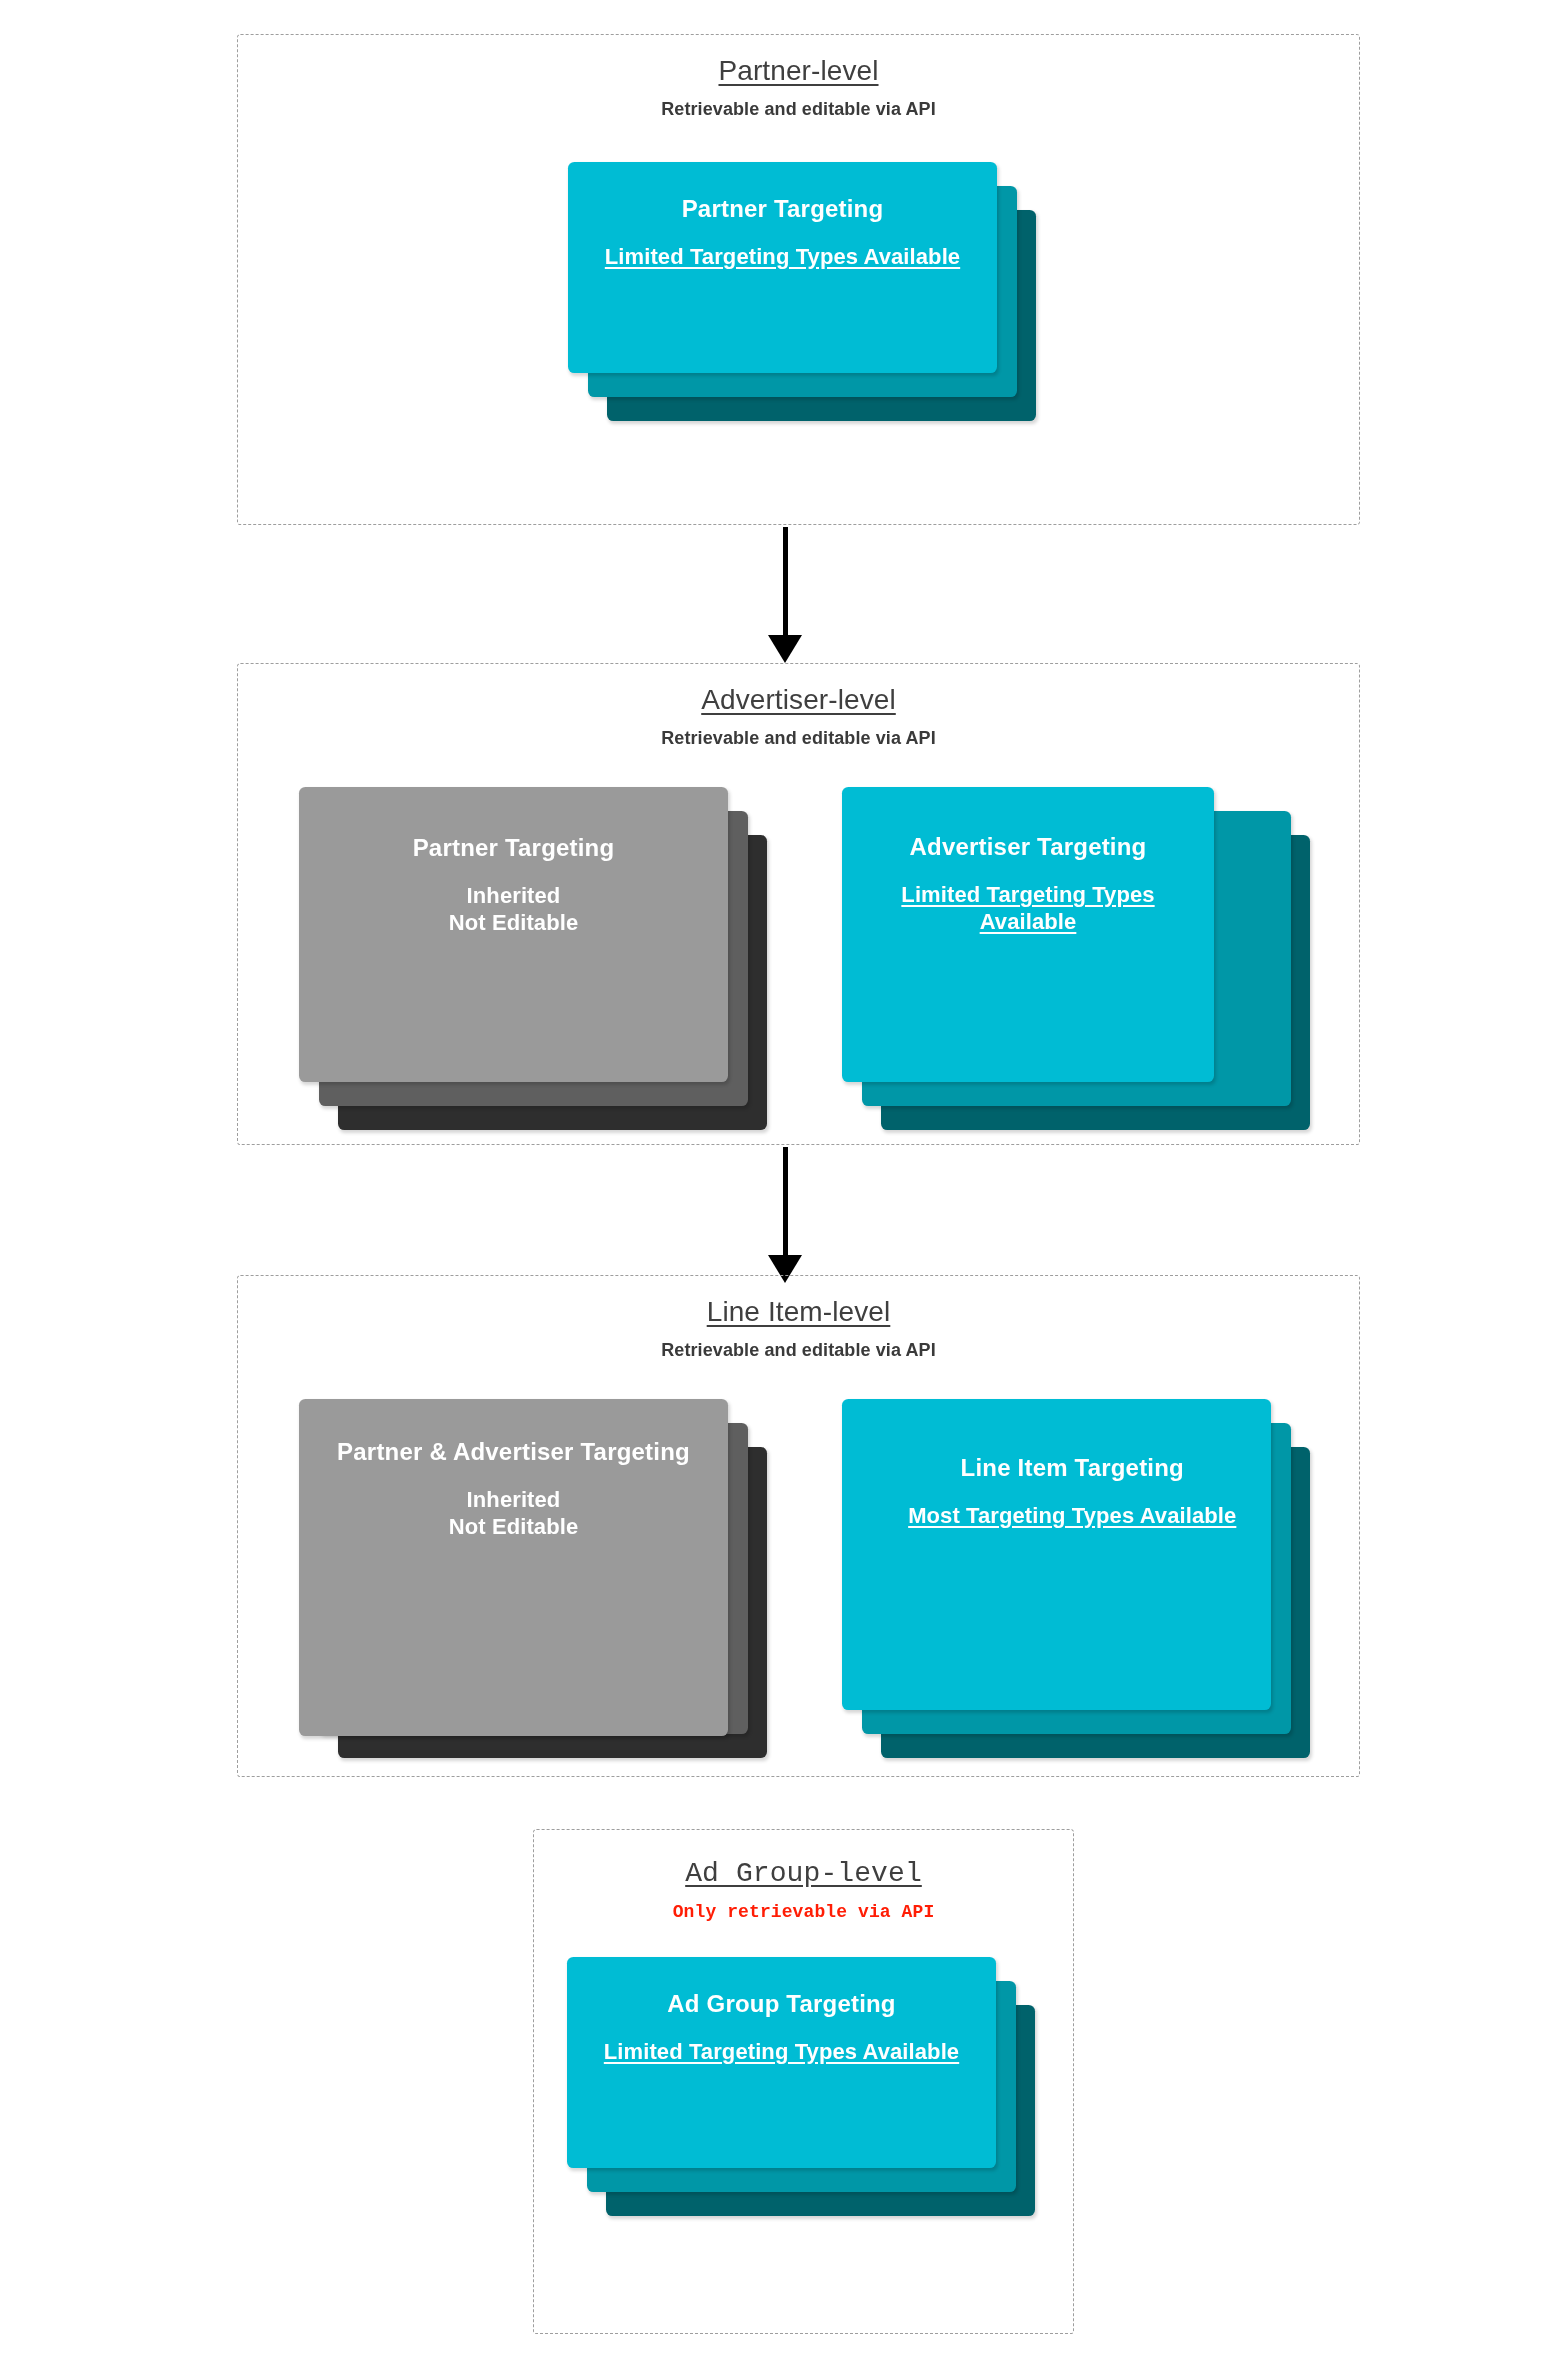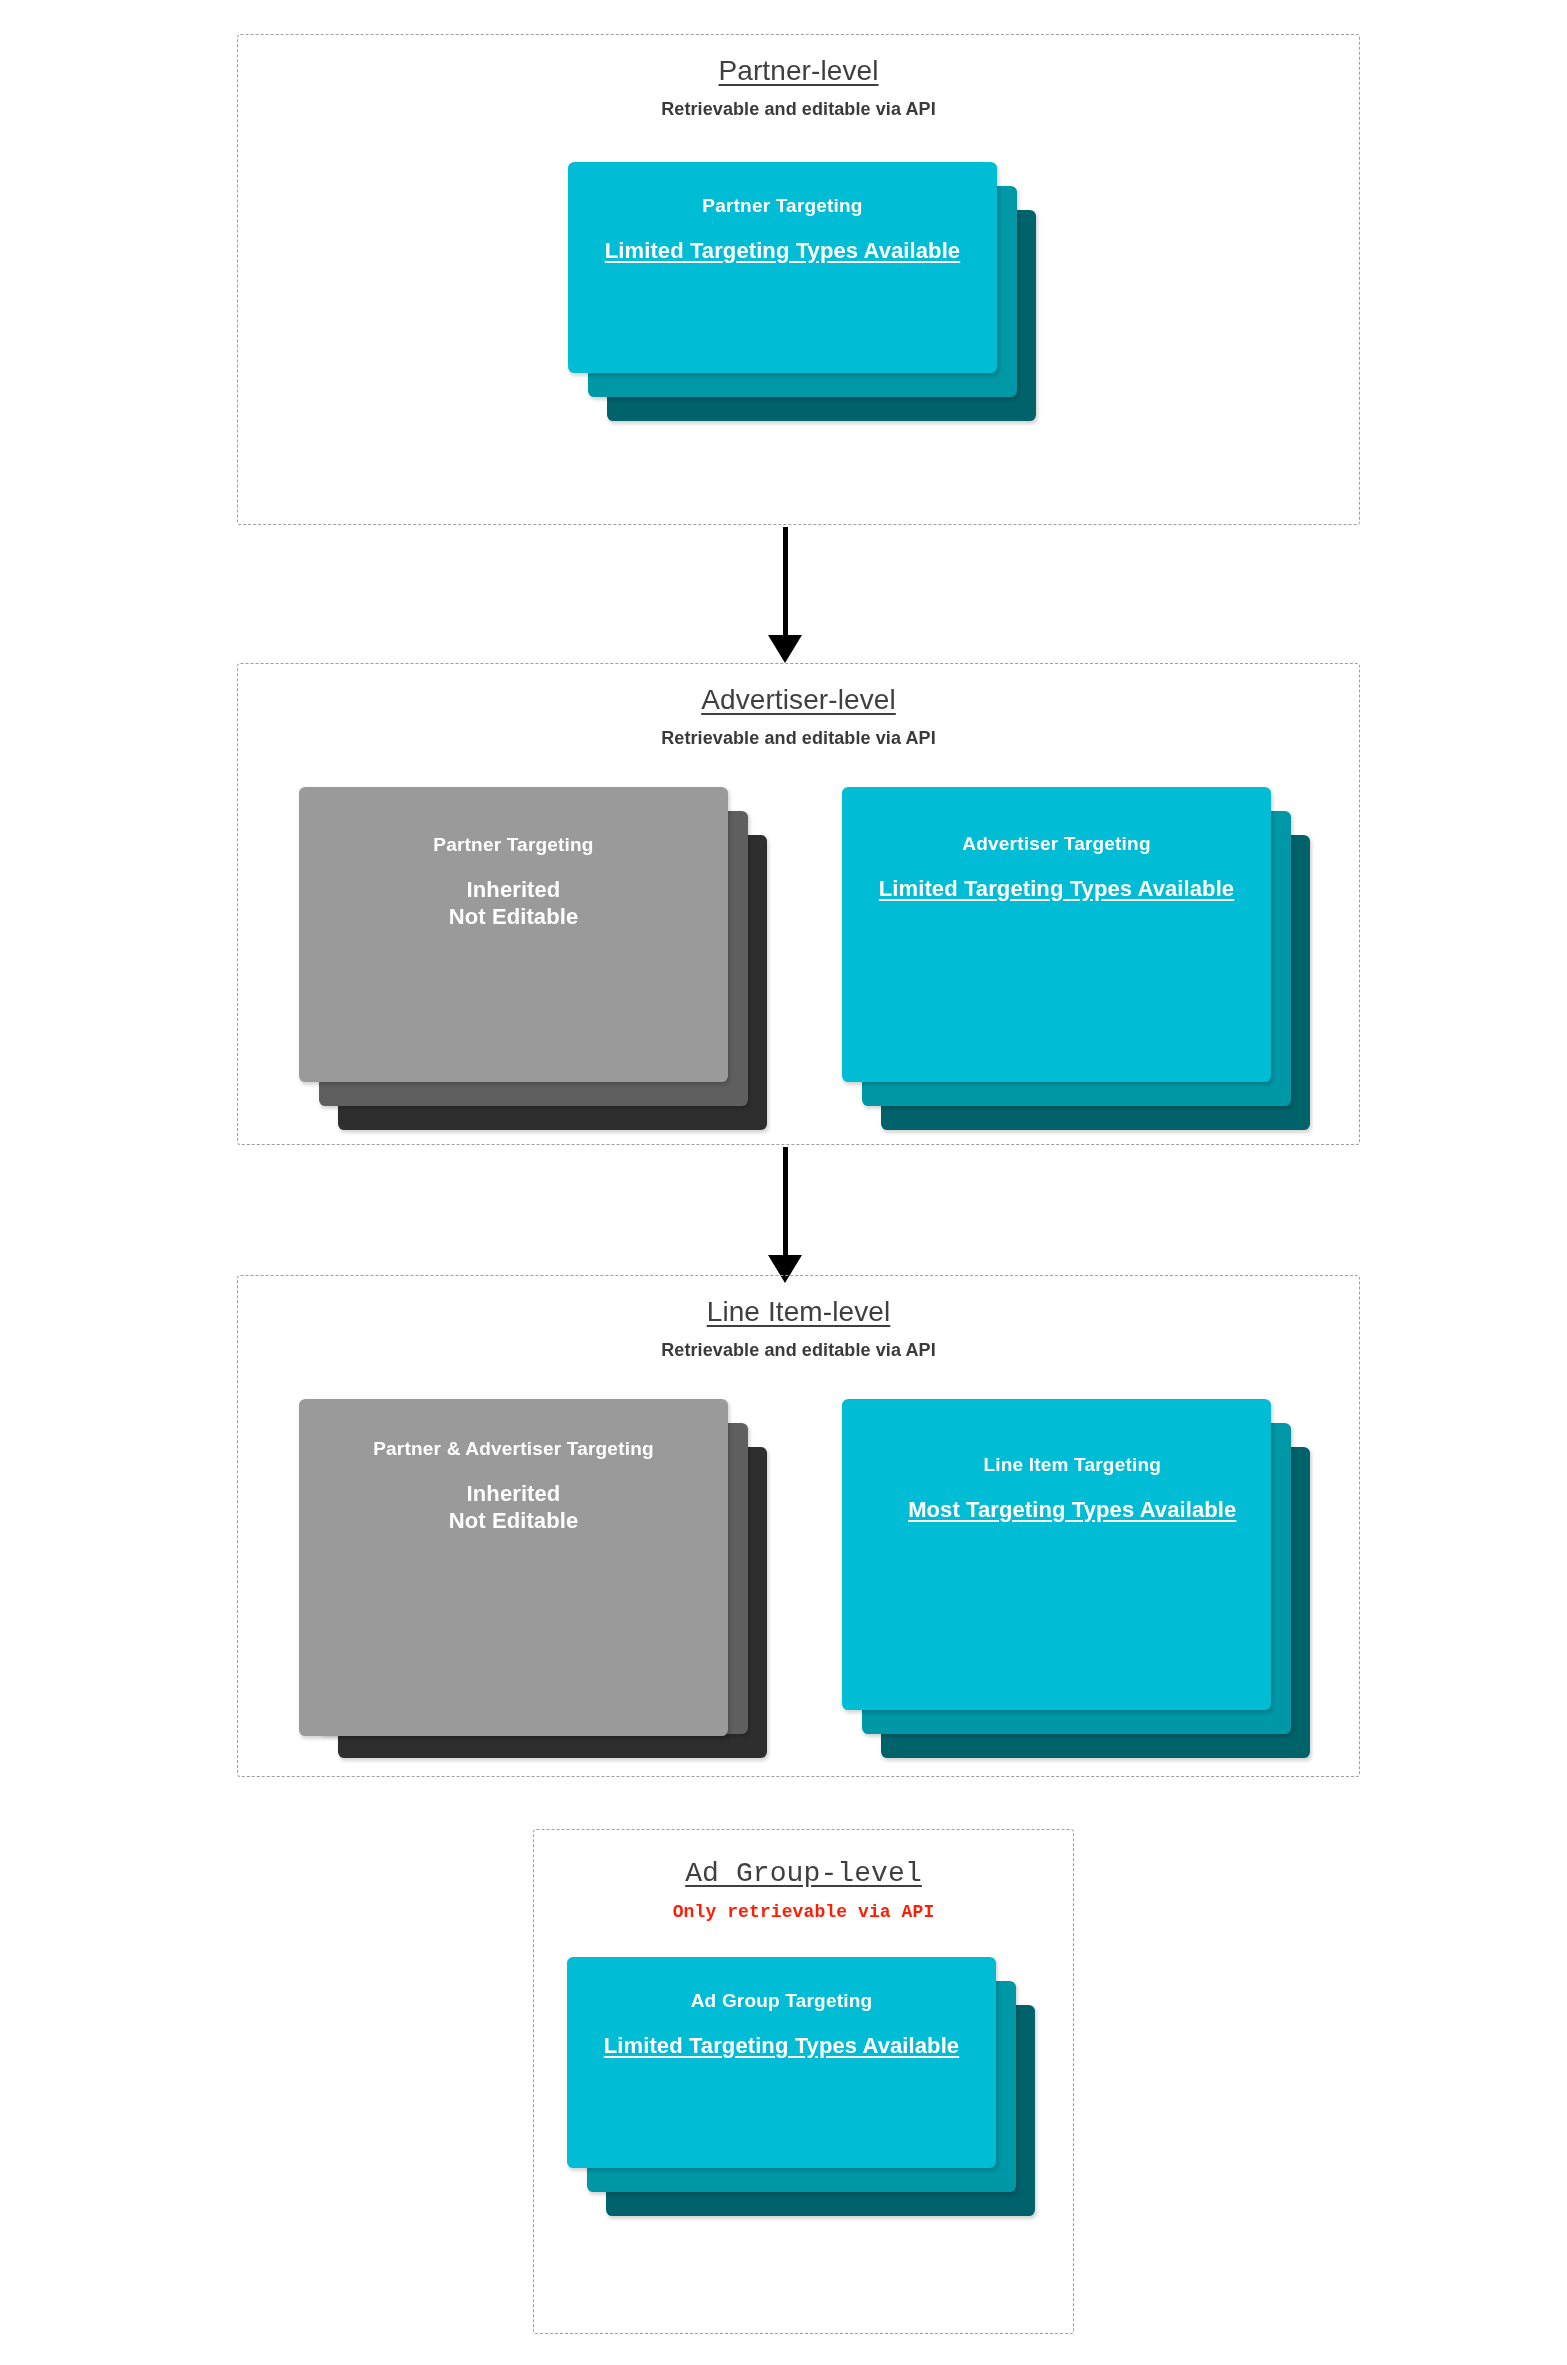--- a/index.html
+++ b/index.html
@@ -79,21 +79,21 @@
     position: absolute;
     left: 0;
     top: 0;
     width: 100%;
     padding: 0 12.5px;
     box-sizing: border-box;
     text-align: center;
     color: #ffffff;
   }
   .card-title {
-    font-size: 19px;
+    font-size: 24px;
     font-weight: 700;
     line-height: 1.22;
     letter-spacing: 0.2px;
   }
   .card-note {
     margin-top: 19.6px;
     font-size: 22px;
     font-weight: 700;
     line-height: 1.25;
     letter-spacing: 0.1px;
@@ -179,21 +179,21 @@
           <div class="card-title">Partner Targeting</div>
           <div class="card-note" style="white-space:pre-line;">Inherited
 Not Editable</div>
         </div>
       </div>
     </div>
 
     <div class="stack" style="left:604px; top:123px; width:482px; height:295px;">
       <div class="card cy-back back2" style="width:429px; height:295px;"></div>
       <div class="card cy-mid back1" style="width:429px; height:295px;"></div>
-      <div class="card cy-front front" style="width:429px; height:295px;">
+      <div class="card cy-front front" style="width:372px; height:295px;">
         <div class="card-body" style="top:45px;">
           <div class="card-title">Advertiser Targeting</div>
           <div class="card-note underline">Limited Targeting Types Available</div>
         </div>
       </div>
     </div>
   </div>
 
   <div class="connector" style="left:758px; top:1147px; width:54px; height:136px;">
     <div class="shaft" style="height:108px;"></div>

